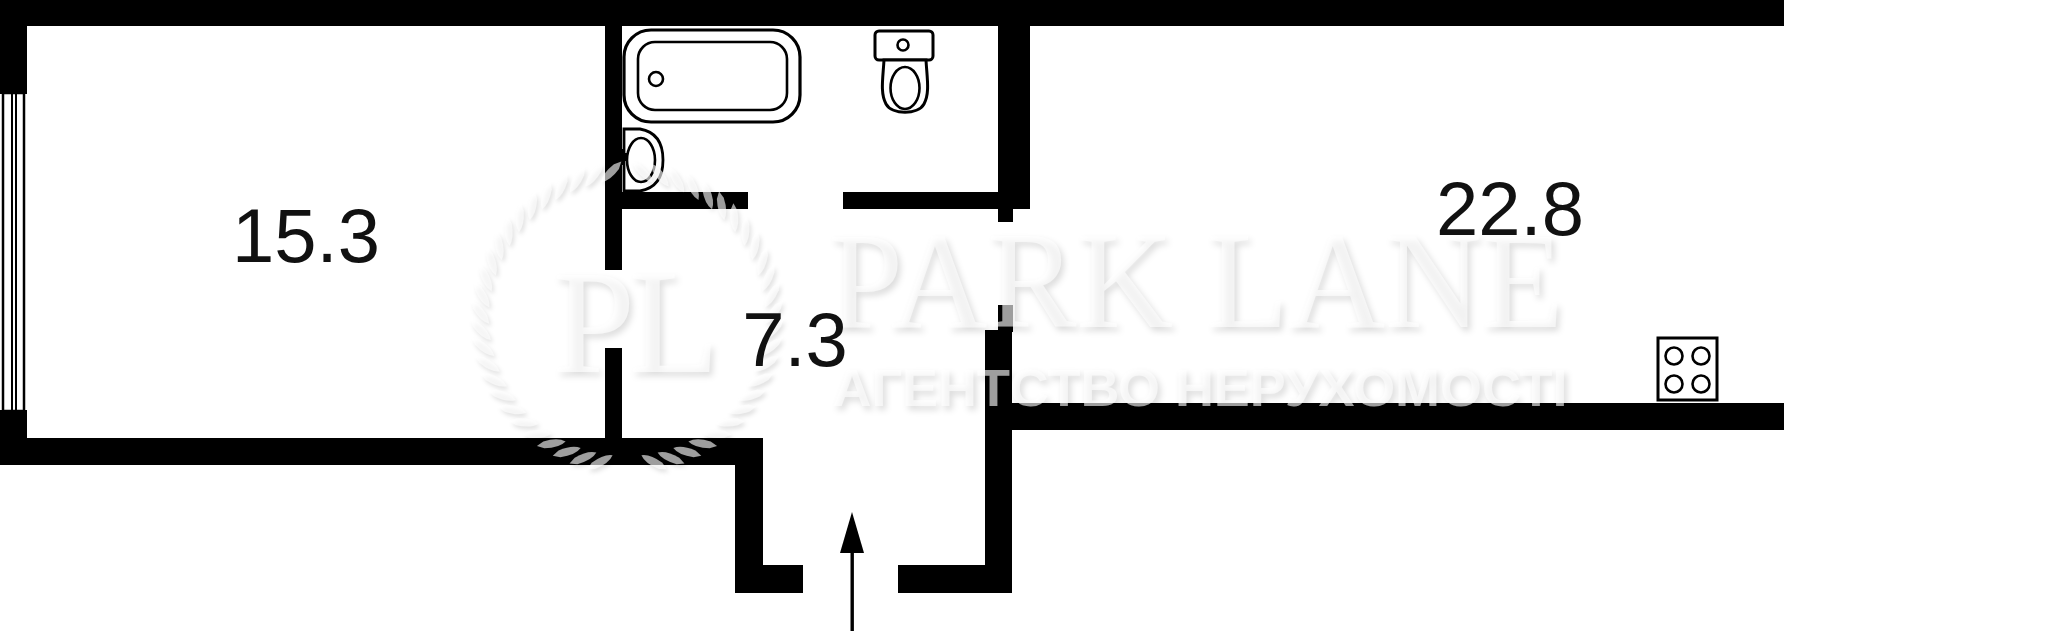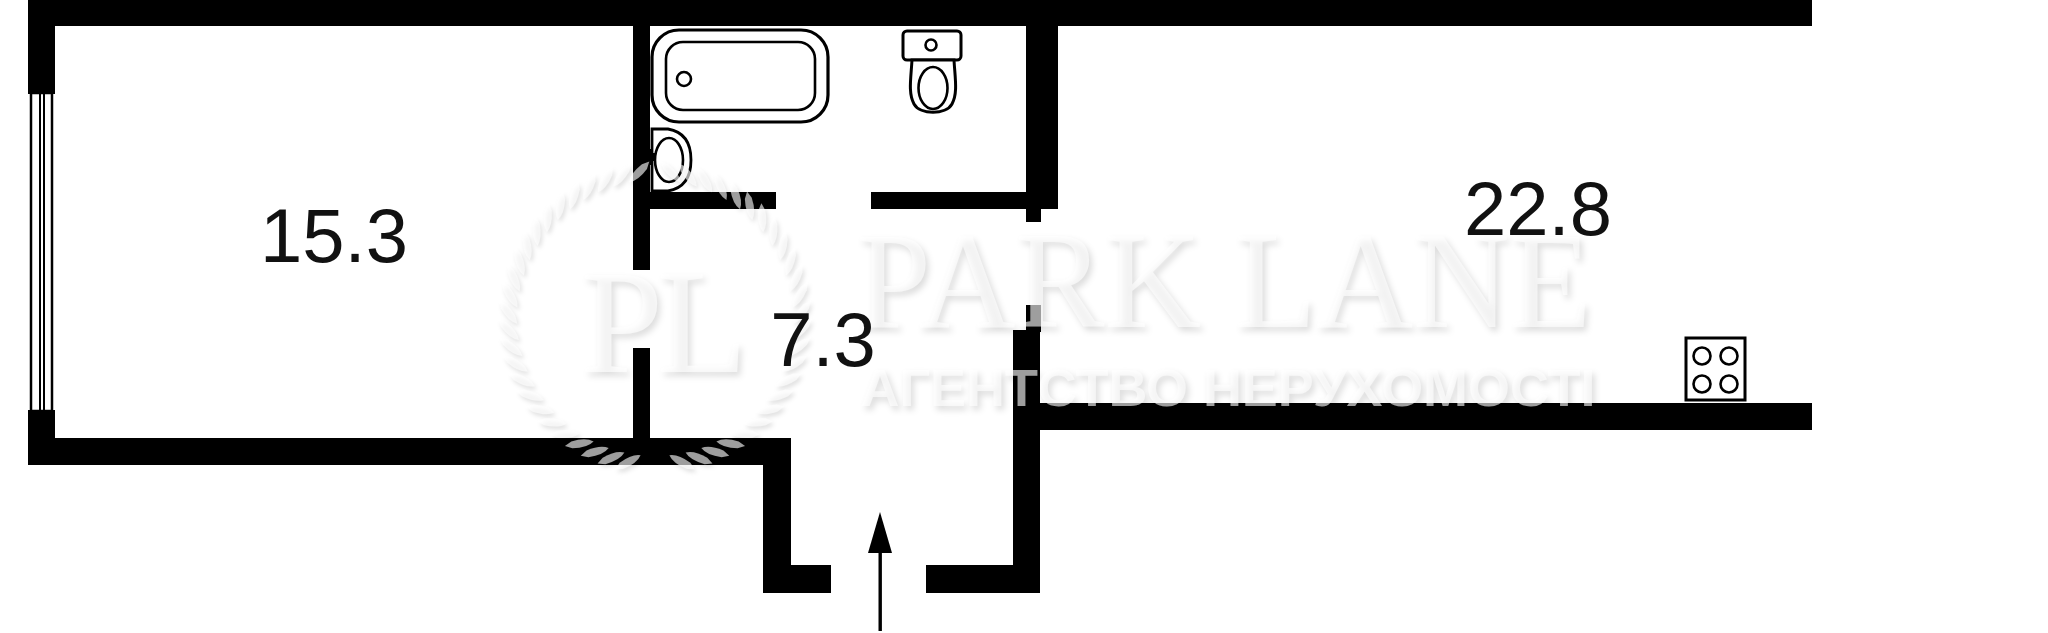--- a/index.html
+++ b/index.html
@@ -1,17 +1,17 @@
 <!DOCTYPE html>
 <html style="--wall: #000000; --bg: #ffffff; --label: #111111;"><head>
 <meta charset="utf-8">
 <style>
   :root { --wall:#000000; --bg:#ffffff; --label:#111111; }
   html,body { margin:0; padding:0; background:var(--bg); }
-  .plan { position:relative; width:1784px; height:633px; background:var(--bg); overflow:hidden;margin-left:28px; }
+  .plan { position:relative; width:1784px; height:633px; background:var(--bg); overflow:hidden; }
   .plan svg { display:block; }
   .wall { fill:var(--wall); }
   .fixture { fill:#ffffff; stroke:#000000; }
   .win { fill:#ffffff; stroke:#000000; stroke-width:2.5; }
   .winline { stroke:#000000; stroke-width:2; }
   .room-label { font-family:"Liberation Sans","DejaVu Sans",sans-serif; font-size:76px; fill:var(--label); text-anchor:middle; }
   .wm-brand { font-family:"Liberation Serif","DejaVu Serif",serif; font-size:138px; fill:rgba(255,255,255,0.62);
               text-anchor:middle; filter:drop-shadow(3px 4px 3px rgba(0,0,0,0.22)); }
   .wm-tagline { font-family:"Liberation Sans","DejaVu Sans",sans-serif; font-size:52px; font-weight:bold;
                 fill:rgba(255,255,255,0.62); text-anchor:middle; filter:drop-shadow(3px 4px 3px rgba(0,0,0,0.22)); }

